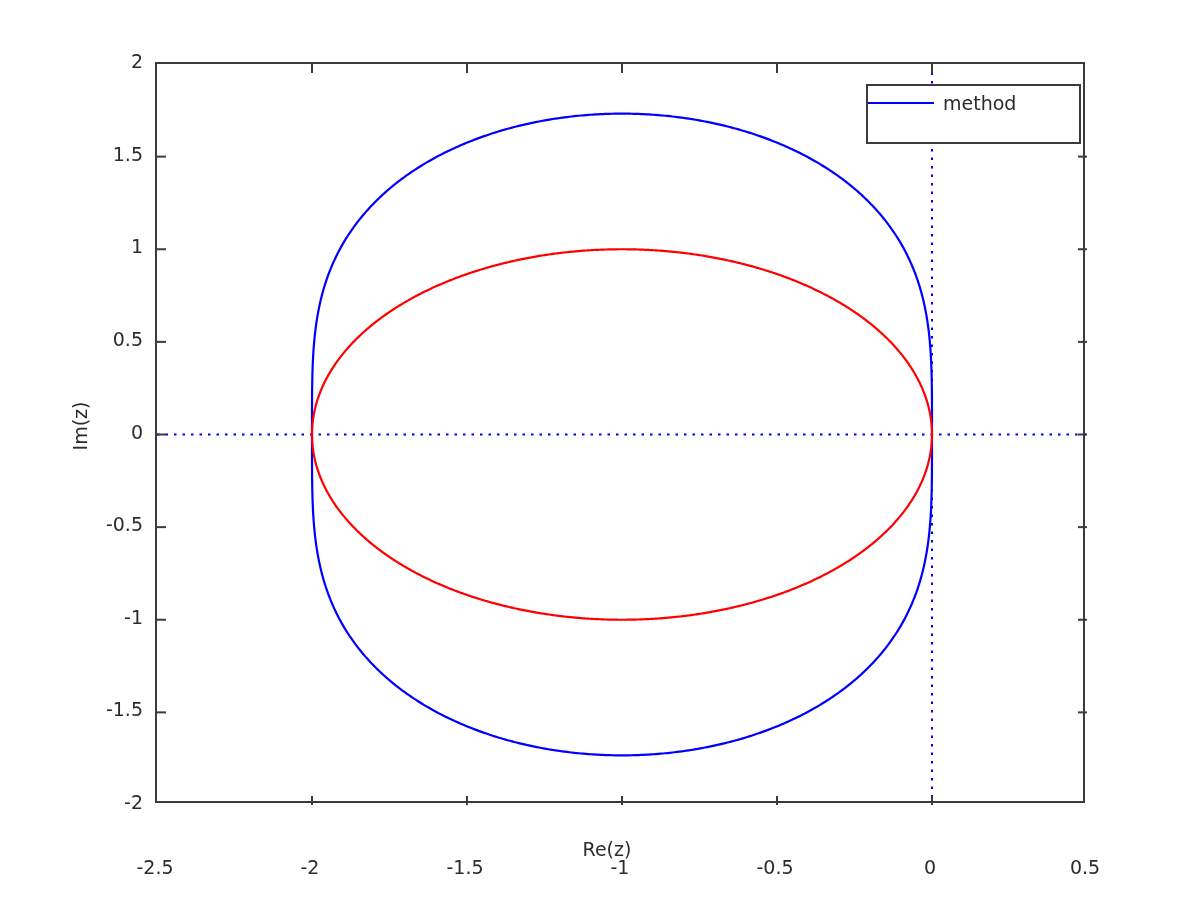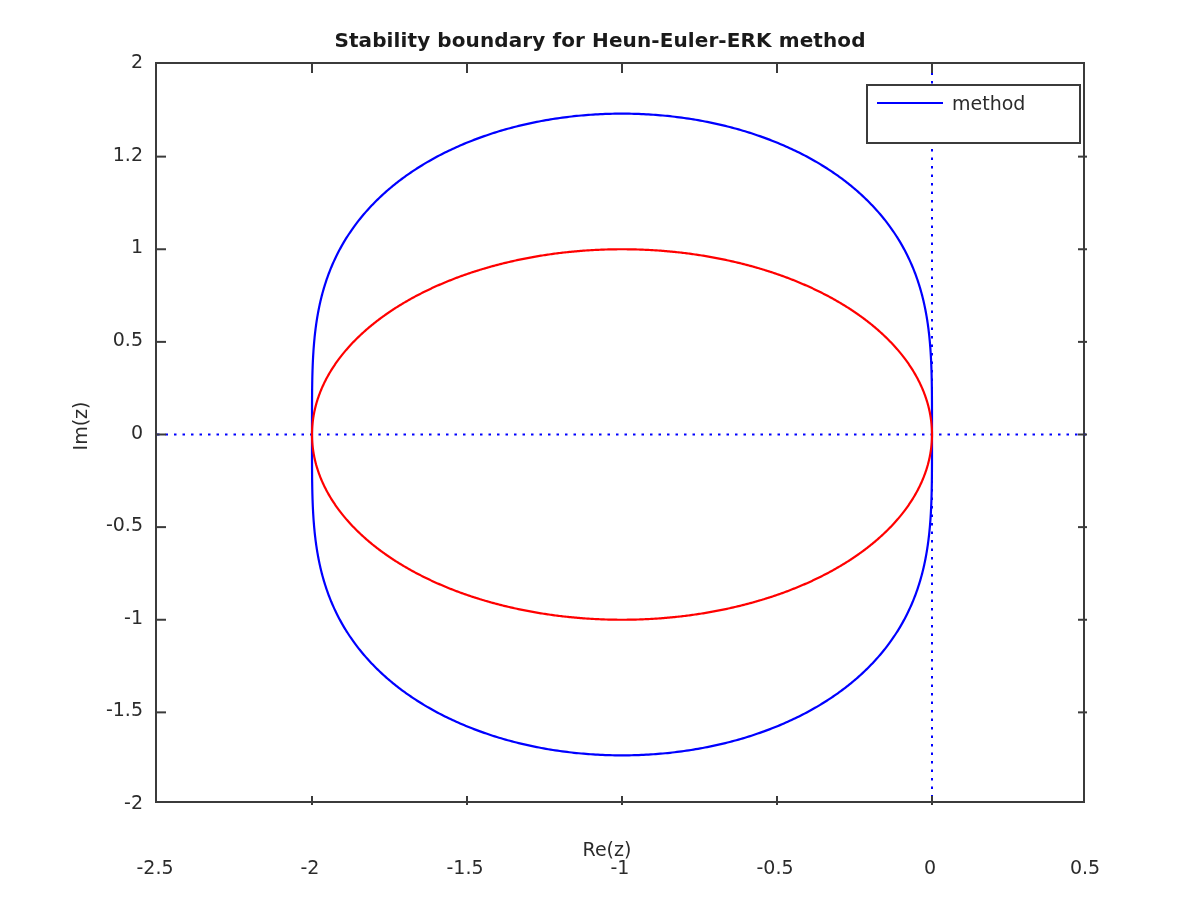--- a/index.html
+++ b/index.html
@@ -94,42 +94,40 @@
     height: 60px;
     border: 2px solid #3b3b3b;
     background: #ffffff;
     box-sizing: border-box;
     padding: 4px 0 0 0;
   }
   .legend-row {
     display: flex;
     align-items: center;
     height: 26px;
-    padding-left: 9px;
   }
   .legend-swatch {
     width: 66px;
     height: 0;
     border-top-width: 2px;
     border-top-style: solid;
     margin-right: 9px;
     flex: 0 0 auto;
   }
   .legend-text {
     font-size: 19px;
     color: #2b2b2b;
     line-height: 19px;
   }
 </style>
 </head>
 <body>
 
 <div id="figure">
 
-  <div id="chart-title">Stability boundary for Heun-Euler-ERK method</div>
 
   <div id="plot-area">
     <svg id="plot-svg" viewBox="0 0 930 741" preserveAspectRatio="none">
       <g>
         <line id="hzero" x1="0" y1="370.5" x2="930" y2="370.5" stroke="#0000ff" stroke-width="2" stroke-dasharray="2.5,6"></line>
         <line id="vzero" x1="775" y1="0" x2="775" y2="741" stroke="#0000ff" stroke-width="2" stroke-dasharray="2.5,6"></line>
       </g>
       <g>
         <path id="series-method" fill="none" stroke="#0000ff" stroke-width="2.2" stroke-linejoin="round" d="M775.00,370.50 L775.00,369.67 L775.00,368.84 L775.00,368.01 L775.00,367.17 L775.00,366.34 L775.00,365.51 L775.00,364.68 L775.00,363.85 L775.00,363.01 L775.00,362.18 L775.00,361.35 L775.00,360.51 L775.00,359.68 L775.00,358.85 L775.00,358.01 L775.00,357.17 L775.00,356.34 L775.00,355.50 L775.00,354.67 L775.00,353.83 L775.00,352.99 L775.00,352.15 L775.00,351.31 L774.99,350.47 L774.99,349.63 L774.99,348.79 L774.99,347.94 L774.99,347.10 L774.99,346.25 L774.99,345.41 L774.99,344.56 L774.98,343.71 L774.98,342.86 L774.98,342.01 L774.98,341.16 L774.97,340.31 L774.97,339.46 L774.97,338.60 L774.96,337.74 L774.96,336.89 L774.95,336.03 L774.95,335.17 L774.94,334.31 L774.94,333.44 L774.93,332.58 L774.93,331.71 L774.92,330.84 L774.91,329.98 L774.91,329.10 L774.90,328.23 L774.89,327.36 L774.88,326.48 L774.87,325.60 L774.86,324.72 L774.85,323.84 L774.84,322.96 L774.82,322.08 L774.81,321.19 L774.80,320.30 L774.78,319.41 L774.77,318.52 L774.75,317.62 L774.74,316.73 L774.72,315.83 L774.70,314.93 L774.68,314.02 L774.66,313.12 L774.64,312.21 L774.62,311.30 L774.59,310.39 L774.57,309.47 L774.54,308.56 L774.51,307.64 L774.49,306.72 L774.46,305.79 L774.42,304.87 L774.39,303.94 L774.36,303.01 L774.32,302.07 L774.29,301.13 L774.25,300.20 L774.21,299.25 L774.17,298.31 L774.12,297.36 L774.08,296.41 L774.03,295.46 L773.98,294.50 L773.93,293.54 L773.88,292.58 L773.83,291.62 L773.77,290.65 L773.71,289.68 L773.65,288.71 L773.59,287.73 L773.53,286.76 L773.46,285.77 L773.39,284.79 L773.32,283.80 L773.24,282.81 L773.16,281.82 L773.08,280.82 L773.00,279.82 L772.92,278.82 L772.83,277.81 L772.74,276.80 L772.64,275.79 L772.54,274.77 L772.44,273.75 L772.34,272.73 L772.23,271.70 L772.12,270.67 L772.01,269.64 L771.89,268.61 L771.77,267.57 L771.64,266.52 L771.52,265.48 L771.38,264.43 L771.25,263.38 L771.10,262.32 L770.96,261.26 L770.81,260.20 L770.66,259.13 L770.50,258.06 L770.34,256.99 L770.17,255.91 L770.00,254.83 L769.82,253.75 L769.64,252.66 L769.45,251.57 L769.26,250.48 L769.06,249.38 L768.86,248.28 L768.65,247.18 L768.44,246.07 L768.22,244.96 L768.00,243.85 L767.77,242.73 L767.53,241.61 L767.29,240.49 L767.04,239.37 L766.78,238.24 L766.52,237.10 L766.25,235.97 L765.98,234.83 L765.70,233.68 L765.41,232.54 L765.11,231.39 L764.81,230.24 L764.50,229.08 L764.18,227.92 L763.86,226.76 L763.52,225.60 L763.18,224.43 L762.83,223.26 L762.48,222.09 L762.11,220.91 L761.74,219.74 L761.36,218.55 L760.97,217.37 L760.57,216.18 L760.17,214.99 L759.75,213.80 L759.33,212.61 L758.89,211.41 L758.45,210.21 L758.00,209.01 L757.54,207.81 L757.07,206.60 L756.58,205.39 L756.09,204.18 L755.59,202.97 L755.08,201.76 L754.56,200.54 L754.03,199.32 L753.49,198.11 L752.93,196.88 L752.37,195.66 L751.80,194.44 L751.21,193.21 L750.62,191.98 L750.01,190.76 L749.39,189.53 L748.76,188.29 L748.12,187.06 L747.47,185.83 L746.80,184.60 L746.12,183.36 L745.44,182.13 L744.74,180.89 L744.02,179.65 L743.30,178.42 L742.56,177.18 L741.81,175.94 L741.05,174.70 L740.27,173.46 L739.48,172.23 L738.68,170.99 L737.87,169.75 L737.04,168.51 L736.20,167.28 L735.35,166.04 L734.48,164.81 L733.60,163.57 L732.71,162.34 L731.80,161.10 L730.88,159.87 L729.95,158.64 L729.00,157.41 L728.04,156.18 L727.06,154.96 L726.07,153.73 L725.07,152.51 L724.05,151.29 L723.01,150.07 L721.97,148.85 L720.91,147.64 L719.83,146.42 L718.74,145.21 L717.64,144.00 L716.52,142.80 L715.39,141.60 L714.24,140.40 L713.08,139.20 L711.90,138.01 L710.71,136.82 L709.50,135.63 L708.28,134.45 L707.05,133.27 L705.80,132.09 L704.53,130.92 L703.25,129.76 L701.96,128.59 L700.65,127.43 L699.33,126.28 L697.99,125.13 L696.64,123.98 L695.27,122.84 L693.88,121.70 L692.49,120.57 L691.07,119.45 L689.65,118.33 L688.21,117.21 L686.75,116.10 L685.28,114.99 L683.79,113.90 L682.29,112.80 L680.78,111.71 L679.25,110.63 L677.71,109.56 L676.15,108.49 L674.57,107.43 L672.99,106.37 L671.39,105.32 L669.77,104.28 L668.14,103.24 L666.50,102.21 L664.84,101.19 L663.17,100.18 L661.48,99.17 L659.78,98.17 L658.07,97.18 L656.34,96.19 L654.60,95.22 L652.85,94.25 L651.08,93.29 L649.30,92.33 L647.51,91.39 L645.70,90.45 L643.88,89.52 L642.04,88.60 L640.20,87.69 L638.34,86.79 L636.46,85.90 L634.58,85.01 L632.68,84.14 L630.77,83.27 L628.85,82.41 L626.91,81.56 L624.97,80.72 L623.01,79.89 L621.04,79.07 L619.06,78.26 L617.06,77.46 L615.06,76.67 L613.04,75.89 L611.01,75.12 L608.97,74.36 L606.93,73.61 L604.86,72.87 L602.79,72.14 L600.71,71.42 L598.62,70.71 L596.52,70.01 L594.40,69.32 L592.28,68.65 L590.15,67.98 L588.01,67.32 L585.85,66.68 L583.69,66.05 L581.52,65.42 L579.34,64.81 L577.15,64.21 L574.96,63.62 L572.75,63.05 L570.54,62.48 L568.31,61.93 L566.08,61.38 L563.85,60.85 L561.60,60.33 L559.35,59.83 L557.08,59.33 L554.82,58.85 L552.54,58.37 L550.26,57.91 L547.97,57.47 L545.67,57.03 L543.37,56.61 L541.06,56.19 L538.75,55.79 L536.43,55.41 L534.10,55.03 L531.77,54.67 L529.43,54.32 L527.09,53.98 L524.74,53.65 L522.39,53.34 L520.03,53.04 L517.67,52.75 L515.31,52.48 L512.94,52.21 L510.56,51.96 L508.19,51.73 L505.81,51.50 L503.42,51.29 L501.04,51.09 L498.65,50.90 L496.26,50.73 L493.86,50.57 L491.46,50.42 L489.07,50.28 L486.66,50.16 L484.26,50.05 L481.86,49.95 L479.45,49.87 L477.04,49.80 L474.64,49.74 L472.23,49.70 L469.82,49.66 L467.41,49.64 L465.00,49.64 L462.59,49.64 L460.18,49.66 L457.77,49.70 L455.36,49.74 L452.96,49.80 L450.55,49.87 L448.14,49.95 L445.74,50.05 L443.34,50.16 L440.93,50.28 L438.54,50.42 L436.14,50.57 L433.74,50.73 L431.35,50.90 L428.96,51.09 L426.58,51.29 L424.19,51.50 L421.81,51.73 L419.44,51.96 L417.06,52.21 L414.69,52.48 L412.33,52.75 L409.97,53.04 L407.61,53.34 L405.26,53.65 L402.91,53.98 L400.57,54.32 L398.23,54.67 L395.90,55.03 L393.57,55.41 L391.25,55.79 L388.94,56.19 L386.63,56.61 L384.33,57.03 L382.03,57.47 L379.74,57.91 L377.46,58.37 L375.18,58.85 L372.92,59.33 L370.65,59.83 L368.40,60.33 L366.15,60.85 L363.92,61.38 L361.69,61.93 L359.46,62.48 L357.25,63.05 L355.04,63.62 L352.85,64.21 L350.66,64.81 L348.48,65.42 L346.31,66.05 L344.15,66.68 L341.99,67.32 L339.85,67.98 L337.72,68.65 L335.60,69.32 L333.48,70.01 L331.38,70.71 L329.29,71.42 L327.21,72.14 L325.14,72.87 L323.07,73.61 L321.03,74.36 L318.99,75.12 L316.96,75.89 L314.94,76.67 L312.94,77.46 L310.94,78.26 L308.96,79.07 L306.99,79.89 L305.03,80.72 L303.09,81.56 L301.15,82.41 L299.23,83.27 L297.32,84.14 L295.42,85.01 L293.54,85.90 L291.66,86.79 L289.80,87.69 L287.96,88.60 L286.12,89.52 L284.30,90.45 L282.49,91.39 L280.70,92.33 L278.92,93.29 L277.15,94.25 L275.40,95.22 L273.66,96.19 L271.93,97.18 L270.22,98.17 L268.52,99.17 L266.83,100.18 L265.16,101.19 L263.50,102.21 L261.86,103.24 L260.23,104.28 L258.61,105.32 L257.01,106.37 L255.43,107.43 L253.85,108.49 L252.29,109.56 L250.75,110.63 L249.22,111.71 L247.71,112.80 L246.21,113.90 L244.72,114.99 L243.25,116.10 L241.79,117.21 L240.35,118.33 L238.93,119.45 L237.51,120.57 L236.12,121.70 L234.73,122.84 L233.36,123.98 L232.01,125.13 L230.67,126.28 L229.35,127.43 L228.04,128.59 L226.75,129.76 L225.47,130.92 L224.20,132.09 L222.95,133.27 L221.72,134.45 L220.50,135.63 L219.29,136.82 L218.10,138.01 L216.92,139.20 L215.76,140.40 L214.61,141.60 L213.48,142.80 L212.36,144.00 L211.26,145.21 L210.17,146.42 L209.09,147.64 L208.03,148.85 L206.99,150.07 L205.95,151.29 L204.93,152.51 L203.93,153.73 L202.94,154.96 L201.96,156.18 L201.00,157.41 L200.05,158.64 L199.12,159.87 L198.20,161.10 L197.29,162.34 L196.40,163.57 L195.52,164.81 L194.65,166.04 L193.80,167.28 L192.96,168.51 L192.13,169.75 L191.32,170.99 L190.52,172.23 L189.73,173.46 L188.95,174.70 L188.19,175.94 L187.44,177.18 L186.70,178.42 L185.98,179.65 L185.26,180.89 L184.56,182.13 L183.88,183.36 L183.20,184.60 L182.53,185.83 L181.88,187.06 L181.24,188.29 L180.61,189.53 L179.99,190.76 L179.38,191.98 L178.79,193.21 L178.20,194.44 L177.63,195.66 L177.07,196.88 L176.51,198.11 L175.97,199.32 L175.44,200.54 L174.92,201.76 L174.41,202.97 L173.91,204.18 L173.42,205.39 L172.93,206.60 L172.46,207.81 L172.00,209.01 L171.55,210.21 L171.11,211.41 L170.67,212.61 L170.25,213.80 L169.83,214.99 L169.43,216.18 L169.03,217.37 L168.64,218.55 L168.26,219.74 L167.89,220.91 L167.52,222.09 L167.17,223.26 L166.82,224.43 L166.48,225.60 L166.14,226.76 L165.82,227.92 L165.50,229.08 L165.19,230.24 L164.89,231.39 L164.59,232.54 L164.30,233.68 L164.02,234.83 L163.75,235.97 L163.48,237.10 L163.22,238.24 L162.96,239.37 L162.71,240.49 L162.47,241.61 L162.23,242.73 L162.00,243.85 L161.78,244.96 L161.56,246.07 L161.35,247.18 L161.14,248.28 L160.94,249.38 L160.74,250.48 L160.55,251.57 L160.36,252.66 L160.18,253.75 L160.00,254.83 L159.83,255.91 L159.66,256.99 L159.50,258.06 L159.34,259.13 L159.19,260.20 L159.04,261.26 L158.90,262.32 L158.75,263.38 L158.62,264.43 L158.48,265.48 L158.36,266.52 L158.23,267.57 L158.11,268.61 L157.99,269.64 L157.88,270.67 L157.77,271.70 L157.66,272.73 L157.56,273.75 L157.46,274.77 L157.36,275.79 L157.26,276.80 L157.17,277.81 L157.08,278.82 L157.00,279.82 L156.92,280.82 L156.84,281.82 L156.76,282.81 L156.68,283.80 L156.61,284.79 L156.54,285.77 L156.47,286.76 L156.41,287.73 L156.35,288.71 L156.29,289.68 L156.23,290.65 L156.17,291.62 L156.12,292.58 L156.07,293.54 L156.02,294.50 L155.97,295.46 L155.92,296.41 L155.88,297.36 L155.83,298.31 L155.79,299.25 L155.75,300.20 L155.71,301.13 L155.68,302.07 L155.64,303.01 L155.61,303.94 L155.58,304.87 L155.54,305.79 L155.51,306.72 L155.49,307.64 L155.46,308.56 L155.43,309.47 L155.41,310.39 L155.38,311.30 L155.36,312.21 L155.34,313.12 L155.32,314.02 L155.30,314.93 L155.28,315.83 L155.26,316.73 L155.25,317.62 L155.23,318.52 L155.22,319.41 L155.20,320.30 L155.19,321.19 L155.18,322.08 L155.16,322.96 L155.15,323.84 L155.14,324.72 L155.13,325.60 L155.12,326.48 L155.11,327.36 L155.10,328.23 L155.09,329.10 L155.09,329.98 L155.08,330.84 L155.07,331.71 L155.07,332.58 L155.06,333.44 L155.06,334.31 L155.05,335.17 L155.05,336.03 L155.04,336.89 L155.04,337.74 L155.03,338.60 L155.03,339.46 L155.03,340.31 L155.02,341.16 L155.02,342.01 L155.02,342.86 L155.02,343.71 L155.01,344.56 L155.01,345.41 L155.01,346.25 L155.01,347.10 L155.01,347.94 L155.01,348.79 L155.01,349.63 L155.01,350.47 L155.00,351.31 L155.00,352.15 L155.00,352.99 L155.00,353.83 L155.00,354.67 L155.00,355.50 L155.00,356.34 L155.00,357.17 L155.00,358.01 L155.00,358.85 L155.00,359.68 L155.00,360.51 L155.00,361.35 L155.00,362.18 L155.00,363.01 L155.00,363.85 L155.00,364.68 L155.00,365.51 L155.00,366.34 L155.00,367.17 L155.00,368.01 L155.00,368.84 L155.00,369.67 L155.00,370.50 L155.00,371.33 L155.00,372.16 L155.00,372.99 L155.00,373.83 L155.00,374.66 L155.00,375.49 L155.00,376.32 L155.00,377.15 L155.00,377.99 L155.00,378.82 L155.00,379.65 L155.00,380.49 L155.00,381.32 L155.00,382.15 L155.00,382.99 L155.00,383.83 L155.00,384.66 L155.00,385.50 L155.00,386.33 L155.00,387.17 L155.00,388.01 L155.00,388.85 L155.00,389.69 L155.01,390.53 L155.01,391.37 L155.01,392.21 L155.01,393.06 L155.01,393.90 L155.01,394.75 L155.01,395.59 L155.01,396.44 L155.02,397.29 L155.02,398.14 L155.02,398.99 L155.02,399.84 L155.03,400.69 L155.03,401.54 L155.03,402.40 L155.04,403.26 L155.04,404.11 L155.05,404.97 L155.05,405.83 L155.06,406.69 L155.06,407.56 L155.07,408.42 L155.07,409.29 L155.08,410.16 L155.09,411.02 L155.09,411.90 L155.10,412.77 L155.11,413.64 L155.12,414.52 L155.13,415.40 L155.14,416.28 L155.15,417.16 L155.16,418.04 L155.18,418.92 L155.19,419.81 L155.20,420.70 L155.22,421.59 L155.23,422.48 L155.25,423.38 L155.26,424.27 L155.28,425.17 L155.30,426.07 L155.32,426.98 L155.34,427.88 L155.36,428.79 L155.38,429.70 L155.41,430.61 L155.43,431.53 L155.46,432.44 L155.49,433.36 L155.51,434.28 L155.54,435.21 L155.58,436.13 L155.61,437.06 L155.64,437.99 L155.68,438.93 L155.71,439.87 L155.75,440.80 L155.79,441.75 L155.83,442.69 L155.88,443.64 L155.92,444.59 L155.97,445.54 L156.02,446.50 L156.07,447.46 L156.12,448.42 L156.17,449.38 L156.23,450.35 L156.29,451.32 L156.35,452.29 L156.41,453.27 L156.47,454.24 L156.54,455.23 L156.61,456.21 L156.68,457.20 L156.76,458.19 L156.84,459.18 L156.92,460.18 L157.00,461.18 L157.08,462.18 L157.17,463.19 L157.26,464.20 L157.36,465.21 L157.46,466.23 L157.56,467.25 L157.66,468.27 L157.77,469.30 L157.88,470.33 L157.99,471.36 L158.11,472.39 L158.23,473.43 L158.36,474.48 L158.48,475.52 L158.62,476.57 L158.75,477.62 L158.90,478.68 L159.04,479.74 L159.19,480.80 L159.34,481.87 L159.50,482.94 L159.66,484.01 L159.83,485.09 L160.00,486.17 L160.18,487.25 L160.36,488.34 L160.55,489.43 L160.74,490.52 L160.94,491.62 L161.14,492.72 L161.35,493.82 L161.56,494.93 L161.78,496.04 L162.00,497.15 L162.23,498.27 L162.47,499.39 L162.71,500.51 L162.96,501.63 L163.22,502.76 L163.48,503.90 L163.75,505.03 L164.02,506.17 L164.30,507.32 L164.59,508.46 L164.89,509.61 L165.19,510.76 L165.50,511.92 L165.82,513.08 L166.14,514.24 L166.48,515.40 L166.82,516.57 L167.17,517.74 L167.52,518.91 L167.89,520.09 L168.26,521.26 L168.64,522.45 L169.03,523.63 L169.43,524.82 L169.83,526.01 L170.25,527.20 L170.67,528.39 L171.11,529.59 L171.55,530.79 L172.00,531.99 L172.46,533.19 L172.93,534.40 L173.42,535.61 L173.91,536.82 L174.41,538.03 L174.92,539.24 L175.44,540.46 L175.97,541.68 L176.51,542.89 L177.07,544.12 L177.63,545.34 L178.20,546.56 L178.79,547.79 L179.38,549.02 L179.99,550.24 L180.61,551.47 L181.24,552.71 L181.88,553.94 L182.53,555.17 L183.20,556.40 L183.88,557.64 L184.56,558.87 L185.26,560.11 L185.98,561.35 L186.70,562.58 L187.44,563.82 L188.19,565.06 L188.95,566.30 L189.73,567.54 L190.52,568.77 L191.32,570.01 L192.13,571.25 L192.96,572.49 L193.80,573.72 L194.65,574.96 L195.52,576.19 L196.40,577.43 L197.29,578.66 L198.20,579.90 L199.12,581.13 L200.05,582.36 L201.00,583.59 L201.96,584.82 L202.94,586.04 L203.93,587.27 L204.93,588.49 L205.95,589.71 L206.99,590.93 L208.03,592.15 L209.09,593.36 L210.17,594.58 L211.26,595.79 L212.36,597.00 L213.48,598.20 L214.61,599.40 L215.76,600.60 L216.92,601.80 L218.10,602.99 L219.29,604.18 L220.50,605.37 L221.72,606.55 L222.95,607.73 L224.20,608.91 L225.47,610.08 L226.75,611.24 L228.04,612.41 L229.35,613.57 L230.67,614.72 L232.01,615.87 L233.36,617.02 L234.73,618.16 L236.12,619.30 L237.51,620.43 L238.93,621.55 L240.35,622.67 L241.79,623.79 L243.25,624.90 L244.72,626.01 L246.21,627.10 L247.71,628.20 L249.22,629.29 L250.75,630.37 L252.29,631.44 L253.85,632.51 L255.43,633.57 L257.01,634.63 L258.61,635.68 L260.23,636.72 L261.86,637.76 L263.50,638.79 L265.16,639.81 L266.83,640.82 L268.52,641.83 L270.22,642.83 L271.93,643.82 L273.66,644.81 L275.40,645.78 L277.15,646.75 L278.92,647.71 L280.70,648.67 L282.49,649.61 L284.30,650.55 L286.12,651.48 L287.96,652.40 L289.80,653.31 L291.66,654.21 L293.54,655.10 L295.42,655.99 L297.32,656.86 L299.23,657.73 L301.15,658.59 L303.09,659.44 L305.03,660.28 L306.99,661.11 L308.96,661.93 L310.94,662.74 L312.94,663.54 L314.94,664.33 L316.96,665.11 L318.99,665.88 L321.03,666.64 L323.07,667.39 L325.14,668.13 L327.21,668.86 L329.29,669.58 L331.38,670.29 L333.48,670.99 L335.60,671.68 L337.72,672.35 L339.85,673.02 L341.99,673.68 L344.15,674.32 L346.31,674.95 L348.48,675.58 L350.66,676.19 L352.85,676.79 L355.04,677.38 L357.25,677.95 L359.46,678.52 L361.69,679.07 L363.92,679.62 L366.15,680.15 L368.40,680.67 L370.65,681.17 L372.92,681.67 L375.18,682.15 L377.46,682.63 L379.74,683.09 L382.03,683.53 L384.33,683.97 L386.63,684.39 L388.94,684.81 L391.25,685.21 L393.57,685.59 L395.90,685.97 L398.23,686.33 L400.57,686.68 L402.91,687.02 L405.26,687.35 L407.61,687.66 L409.97,687.96 L412.33,688.25 L414.69,688.52 L417.06,688.79 L419.44,689.04 L421.81,689.27 L424.19,689.50 L426.58,689.71 L428.96,689.91 L431.35,690.10 L433.74,690.27 L436.14,690.43 L438.54,690.58 L440.93,690.72 L443.34,690.84 L445.74,690.95 L448.14,691.05 L450.55,691.13 L452.96,691.20 L455.36,691.26 L457.77,691.30 L460.18,691.34 L462.59,691.36 L465.00,691.36 L467.41,691.36 L469.82,691.34 L472.23,691.30 L474.64,691.26 L477.04,691.20 L479.45,691.13 L481.86,691.05 L484.26,690.95 L486.66,690.84 L489.07,690.72 L491.46,690.58 L493.86,690.43 L496.26,690.27 L498.65,690.10 L501.04,689.91 L503.42,689.71 L505.81,689.50 L508.19,689.27 L510.56,689.04 L512.94,688.79 L515.31,688.52 L517.67,688.25 L520.03,687.96 L522.39,687.66 L524.74,687.35 L527.09,687.02 L529.43,686.68 L531.77,686.33 L534.10,685.97 L536.43,685.59 L538.75,685.21 L541.06,684.81 L543.37,684.39 L545.67,683.97 L547.97,683.53 L550.26,683.09 L552.54,682.63 L554.82,682.15 L557.08,681.67 L559.35,681.17 L561.60,680.67 L563.85,680.15 L566.08,679.62 L568.31,679.07 L570.54,678.52 L572.75,677.95 L574.96,677.38 L577.15,676.79 L579.34,676.19 L581.52,675.58 L583.69,674.95 L585.85,674.32 L588.01,673.68 L590.15,673.02 L592.28,672.35 L594.40,671.68 L596.52,670.99 L598.62,670.29 L600.71,669.58 L602.79,668.86 L604.86,668.13 L606.93,667.39 L608.97,666.64 L611.01,665.88 L613.04,665.11 L615.06,664.33 L617.06,663.54 L619.06,662.74 L621.04,661.93 L623.01,661.11 L624.97,660.28 L626.91,659.44 L628.85,658.59 L630.77,657.73 L632.68,656.86 L634.58,655.99 L636.46,655.10 L638.34,654.21 L640.20,653.31 L642.04,652.40 L643.88,651.48 L645.70,650.55 L647.51,649.61 L649.30,648.67 L651.08,647.71 L652.85,646.75 L654.60,645.78 L656.34,644.81 L658.07,643.82 L659.78,642.83 L661.48,641.83 L663.17,640.82 L664.84,639.81 L666.50,638.79 L668.14,637.76 L669.77,636.72 L671.39,635.68 L672.99,634.63 L674.57,633.57 L676.15,632.51 L677.71,631.44 L679.25,630.37 L680.78,629.29 L682.29,628.20 L683.79,627.10 L685.28,626.01 L686.75,624.90 L688.21,623.79 L689.65,622.67 L691.07,621.55 L692.49,620.43 L693.88,619.30 L695.27,618.16 L696.64,617.02 L697.99,615.87 L699.33,614.72 L700.65,613.57 L701.96,612.41 L703.25,611.24 L704.53,610.08 L705.80,608.91 L707.05,607.73 L708.28,606.55 L709.50,605.37 L710.71,604.18 L711.90,602.99 L713.08,601.80 L714.24,600.60 L715.39,599.40 L716.52,598.20 L717.64,597.00 L718.74,595.79 L719.83,594.58 L720.91,593.36 L721.97,592.15 L723.01,590.93 L724.05,589.71 L725.07,588.49 L726.07,587.27 L727.06,586.04 L728.04,584.82 L729.00,583.59 L729.95,582.36 L730.88,581.13 L731.80,579.90 L732.71,578.66 L733.60,577.43 L734.48,576.19 L735.35,574.96 L736.20,573.72 L737.04,572.49 L737.87,571.25 L738.68,570.01 L739.48,568.77 L740.27,567.54 L741.05,566.30 L741.81,565.06 L742.56,563.82 L743.30,562.58 L744.02,561.35 L744.74,560.11 L745.44,558.87 L746.12,557.64 L746.80,556.40 L747.47,555.17 L748.12,553.94 L748.76,552.71 L749.39,551.47 L750.01,550.24 L750.62,549.02 L751.21,547.79 L751.80,546.56 L752.37,545.34 L752.93,544.12 L753.49,542.89 L754.03,541.68 L754.56,540.46 L755.08,539.24 L755.59,538.03 L756.09,536.82 L756.58,535.61 L757.07,534.40 L757.54,533.19 L758.00,531.99 L758.45,530.79 L758.89,529.59 L759.33,528.39 L759.75,527.20 L760.17,526.01 L760.57,524.82 L760.97,523.63 L761.36,522.45 L761.74,521.26 L762.11,520.09 L762.48,518.91 L762.83,517.74 L763.18,516.57 L763.52,515.40 L763.86,514.24 L764.18,513.08 L764.50,511.92 L764.81,510.76 L765.11,509.61 L765.41,508.46 L765.70,507.32 L765.98,506.17 L766.25,505.03 L766.52,503.90 L766.78,502.76 L767.04,501.63 L767.29,500.51 L767.53,499.39 L767.77,498.27 L768.00,497.15 L768.22,496.04 L768.44,494.93 L768.65,493.82 L768.86,492.72 L769.06,491.62 L769.26,490.52 L769.45,489.43 L769.64,488.34 L769.82,487.25 L770.00,486.17 L770.17,485.09 L770.34,484.01 L770.50,482.94 L770.66,481.87 L770.81,480.80 L770.96,479.74 L771.10,478.68 L771.25,477.62 L771.38,476.57 L771.52,475.52 L771.64,474.48 L771.77,473.43 L771.89,472.39 L772.01,471.36 L772.12,470.33 L772.23,469.30 L772.34,468.27 L772.44,467.25 L772.54,466.23 L772.64,465.21 L772.74,464.20 L772.83,463.19 L772.92,462.18 L773.00,461.18 L773.08,460.18 L773.16,459.18 L773.24,458.19 L773.32,457.20 L773.39,456.21 L773.46,455.23 L773.53,454.24 L773.59,453.27 L773.65,452.29 L773.71,451.32 L773.77,450.35 L773.83,449.38 L773.88,448.42 L773.93,447.46 L773.98,446.50 L774.03,445.54 L774.08,444.59 L774.12,443.64 L774.17,442.69 L774.21,441.75 L774.25,440.80 L774.29,439.87 L774.32,438.93 L774.36,437.99 L774.39,437.06 L774.42,436.13 L774.46,435.21 L774.49,434.28 L774.51,433.36 L774.54,432.44 L774.57,431.53 L774.59,430.61 L774.62,429.70 L774.64,428.79 L774.66,427.88 L774.68,426.98 L774.70,426.07 L774.72,425.17 L774.74,424.27 L774.75,423.38 L774.77,422.48 L774.78,421.59 L774.80,420.70 L774.81,419.81 L774.82,418.92 L774.84,418.04 L774.85,417.16 L774.86,416.28 L774.87,415.40 L774.88,414.52 L774.89,413.64 L774.90,412.77 L774.91,411.90 L774.91,411.02 L774.92,410.16 L774.93,409.29 L774.93,408.42 L774.94,407.56 L774.94,406.69 L774.95,405.83 L774.95,404.97 L774.96,404.11 L774.96,403.26 L774.97,402.40 L774.97,401.54 L774.97,400.69 L774.98,399.84 L774.98,398.99 L774.98,398.14 L774.98,397.29 L774.99,396.44 L774.99,395.59 L774.99,394.75 L774.99,393.90 L774.99,393.06 L774.99,392.21 L774.99,391.37 L774.99,390.53 L775.00,389.69 L775.00,388.85 L775.00,388.01 L775.00,387.17 L775.00,386.33 L775.00,385.50 L775.00,384.66 L775.00,383.83 L775.00,382.99 L775.00,382.15 L775.00,381.32 L775.00,380.49 L775.00,379.65 L775.00,378.82 L775.00,377.99 L775.00,377.15 L775.00,376.32 L775.00,375.49 L775.00,374.66 L775.00,373.83 L775.00,372.99 L775.00,372.16 L775.00,371.33 L775.00,370.50 Z"></path>
         <path id="series-embedding" fill="none" stroke="#ff0000" stroke-width="2.2" stroke-linejoin="round" d="M775.00,370.50 L775.00,369.67 L774.99,368.84 L774.97,368.01 L774.95,367.17 L774.92,366.34 L774.89,365.51 L774.85,364.68 L774.80,363.85 L774.75,363.02 L774.69,362.19 L774.62,361.36 L774.55,360.53 L774.47,359.70 L774.39,358.87 L774.30,358.04 L774.20,357.21 L774.10,356.38 L773.99,355.55 L773.87,354.72 L773.75,353.89 L773.62,353.07 L773.49,352.24 L773.35,351.41 L773.20,350.58 L773.05,349.76 L772.89,348.93 L772.73,348.11 L772.56,347.28 L772.38,346.46 L772.19,345.63 L772.00,344.81 L771.81,343.99 L771.61,343.16 L771.40,342.34 L771.18,341.52 L770.96,340.70 L770.74,339.88 L770.50,339.06 L770.26,338.24 L770.02,337.42 L769.77,336.60 L769.51,335.79 L769.25,334.97 L768.98,334.16 L768.70,333.34 L768.42,332.53 L768.13,331.71 L767.83,330.90 L767.53,330.09 L767.23,329.28 L766.92,328.47 L766.60,327.66 L766.27,326.85 L765.94,326.04 L765.60,325.24 L765.26,324.43 L764.91,323.63 L764.56,322.82 L764.20,322.02 L763.83,321.22 L763.46,320.42 L763.08,319.62 L762.69,318.82 L762.30,318.02 L761.90,317.22 L761.50,316.43 L761.09,315.63 L760.68,314.84 L760.25,314.05 L759.83,313.25 L759.39,312.46 L758.96,311.68 L758.51,310.89 L758.06,310.10 L757.60,309.32 L757.14,308.53 L756.67,307.75 L756.20,306.97 L755.72,306.19 L755.23,305.41 L754.74,304.63 L754.24,303.85 L753.74,303.08 L753.23,302.30 L752.72,301.53 L752.19,300.76 L751.67,299.99 L751.14,299.22 L750.60,298.46 L750.05,297.69 L749.50,296.93 L748.95,296.17 L748.39,295.41 L747.82,294.65 L747.25,293.89 L746.67,293.13 L746.09,292.38 L745.50,291.62 L744.90,290.87 L744.30,290.12 L743.69,289.37 L743.08,288.63 L742.46,287.88 L741.84,287.14 L741.21,286.40 L740.58,285.66 L739.94,284.92 L739.29,284.18 L738.64,283.45 L737.98,282.72 L737.32,281.98 L736.66,281.26 L735.98,280.53 L735.30,279.80 L734.62,279.08 L733.93,278.36 L733.24,277.64 L732.54,276.92 L731.83,276.20 L731.12,275.49 L730.40,274.77 L729.68,274.06 L728.95,273.35 L728.22,272.65 L727.48,271.94 L726.74,271.24 L725.99,270.54 L725.24,269.84 L724.48,269.14 L723.72,268.45 L722.95,267.75 L722.17,267.06 L721.39,266.37 L720.61,265.69 L719.82,265.00 L719.03,264.32 L718.23,263.64 L717.42,262.96 L716.61,262.29 L715.80,261.61 L714.97,260.94 L714.15,260.27 L713.32,259.60 L712.48,258.94 L711.64,258.28 L710.80,257.62 L709.95,256.96 L709.09,256.30 L708.23,255.65 L707.37,255.00 L706.50,254.35 L705.62,253.70 L704.74,253.06 L703.86,252.42 L702.97,251.78 L702.08,251.14 L701.18,250.51 L700.27,249.87 L699.37,249.24 L698.45,248.62 L697.53,247.99 L696.61,247.37 L695.68,246.75 L694.75,246.13 L693.82,245.52 L692.88,244.90 L691.93,244.29 L690.98,243.69 L690.03,243.08 L689.07,242.48 L688.10,241.88 L687.13,241.28 L686.16,240.69 L685.18,240.10 L684.20,239.51 L683.22,238.92 L682.23,238.34 L681.23,237.76 L680.23,237.18 L679.23,236.60 L678.22,236.03 L677.21,235.46 L676.19,234.89 L675.17,234.33 L674.15,233.76 L673.12,233.20 L672.09,232.65 L671.05,232.09 L670.01,231.54 L668.96,230.99 L667.91,230.45 L666.86,229.91 L665.80,229.37 L664.74,228.83 L663.67,228.29 L662.60,227.76 L661.53,227.23 L660.45,226.71 L659.37,226.19 L658.28,225.67 L657.19,225.15 L656.10,224.63 L655.00,224.12 L653.90,223.62 L652.79,223.11 L651.69,222.61 L650.57,222.11 L649.46,221.61 L648.34,221.12 L647.21,220.63 L646.09,220.14 L644.95,219.66 L643.82,219.18 L642.68,218.70 L641.54,218.22 L640.39,217.75 L639.25,217.28 L638.09,216.82 L636.94,216.35 L635.78,215.90 L634.62,215.44 L633.45,214.99 L632.28,214.54 L631.11,214.09 L629.93,213.64 L628.75,213.20 L627.57,212.77 L626.38,212.33 L625.19,211.90 L624.00,211.47 L622.80,211.05 L621.60,210.63 L620.40,210.21 L619.20,209.79 L617.99,209.38 L616.78,208.97 L615.56,208.57 L614.34,208.16 L613.12,207.77 L611.90,207.37 L610.67,206.98 L609.44,206.59 L608.21,206.20 L606.98,205.82 L605.74,205.44 L604.50,205.07 L603.25,204.69 L602.01,204.32 L600.76,203.96 L599.50,203.60 L598.25,203.24 L596.99,202.88 L595.73,202.53 L594.47,202.18 L593.20,201.83 L591.94,201.49 L590.66,201.15 L589.39,200.82 L588.12,200.49 L586.84,200.16 L585.56,199.83 L584.27,199.51 L582.99,199.19 L581.70,198.88 L580.41,198.57 L579.12,198.26 L577.82,197.95 L576.53,197.65 L575.23,197.36 L573.93,197.06 L572.62,196.77 L571.32,196.49 L570.01,196.20 L568.70,195.92 L567.39,195.65 L566.07,195.37 L564.76,195.10 L563.44,194.84 L562.12,194.58 L560.80,194.32 L559.47,194.06 L558.15,193.81 L556.82,193.56 L555.49,193.32 L554.16,193.08 L552.82,192.84 L551.49,192.61 L550.15,192.38 L548.81,192.15 L547.47,191.93 L546.13,191.71 L544.79,191.49 L543.44,191.28 L542.09,191.07 L540.75,190.87 L539.40,190.66 L538.04,190.47 L536.69,190.27 L535.34,190.08 L533.98,189.89 L532.62,189.71 L531.27,189.53 L529.91,189.36 L528.55,189.18 L527.18,189.02 L525.82,188.85 L524.45,188.69 L523.09,188.53 L521.72,188.38 L520.35,188.23 L518.98,188.08 L517.61,187.94 L516.24,187.80 L514.87,187.66 L513.49,187.53 L512.12,187.40 L510.74,187.28 L509.37,187.16 L507.99,187.04 L506.61,186.93 L505.23,186.82 L503.85,186.71 L502.47,186.61 L501.09,186.51 L499.71,186.41 L498.33,186.32 L496.94,186.24 L495.56,186.15 L494.17,186.07 L492.79,186.00 L491.40,185.92 L490.02,185.85 L488.63,185.79 L487.24,185.73 L485.85,185.67 L484.47,185.62 L483.08,185.57 L481.69,185.52 L480.30,185.48 L478.91,185.44 L477.52,185.40 L476.13,185.37 L474.74,185.34 L473.35,185.32 L471.96,185.30 L470.56,185.28 L469.17,185.27 L467.78,185.26 L466.39,185.25 L465.00,185.25 L463.61,185.25 L462.22,185.26 L460.83,185.27 L459.44,185.28 L458.04,185.30 L456.65,185.32 L455.26,185.34 L453.87,185.37 L452.48,185.40 L451.09,185.44 L449.70,185.48 L448.31,185.52 L446.92,185.57 L445.53,185.62 L444.15,185.67 L442.76,185.73 L441.37,185.79 L439.98,185.85 L438.60,185.92 L437.21,186.00 L435.83,186.07 L434.44,186.15 L433.06,186.24 L431.67,186.32 L430.29,186.41 L428.91,186.51 L427.53,186.61 L426.15,186.71 L424.77,186.82 L423.39,186.93 L422.01,187.04 L420.63,187.16 L419.26,187.28 L417.88,187.40 L416.51,187.53 L415.13,187.66 L413.76,187.80 L412.39,187.94 L411.02,188.08 L409.65,188.23 L408.28,188.38 L406.91,188.53 L405.55,188.69 L404.18,188.85 L402.82,189.02 L401.45,189.18 L400.09,189.36 L398.73,189.53 L397.38,189.71 L396.02,189.89 L394.66,190.08 L393.31,190.27 L391.96,190.47 L390.60,190.66 L389.25,190.87 L387.91,191.07 L386.56,191.28 L385.21,191.49 L383.87,191.71 L382.53,191.93 L381.19,192.15 L379.85,192.38 L378.51,192.61 L377.18,192.84 L375.84,193.08 L374.51,193.32 L373.18,193.56 L371.85,193.81 L370.53,194.06 L369.20,194.32 L367.88,194.58 L366.56,194.84 L365.24,195.10 L363.93,195.37 L362.61,195.65 L361.30,195.92 L359.99,196.20 L358.68,196.49 L357.38,196.77 L356.07,197.06 L354.77,197.36 L353.47,197.65 L352.18,197.95 L350.88,198.26 L349.59,198.57 L348.30,198.88 L347.01,199.19 L345.73,199.51 L344.44,199.83 L343.16,200.16 L341.88,200.49 L340.61,200.82 L339.34,201.15 L338.06,201.49 L336.80,201.83 L335.53,202.18 L334.27,202.53 L333.01,202.88 L331.75,203.24 L330.50,203.60 L329.24,203.96 L327.99,204.32 L326.75,204.69 L325.50,205.07 L324.26,205.44 L323.02,205.82 L321.79,206.20 L320.56,206.59 L319.33,206.98 L318.10,207.37 L316.88,207.77 L315.66,208.16 L314.44,208.57 L313.22,208.97 L312.01,209.38 L310.80,209.79 L309.60,210.21 L308.40,210.63 L307.20,211.05 L306.00,211.47 L304.81,211.90 L303.62,212.33 L302.43,212.77 L301.25,213.20 L300.07,213.64 L298.89,214.09 L297.72,214.54 L296.55,214.99 L295.38,215.44 L294.22,215.90 L293.06,216.35 L291.91,216.82 L290.75,217.28 L289.61,217.75 L288.46,218.22 L287.32,218.70 L286.18,219.18 L285.05,219.66 L283.91,220.14 L282.79,220.63 L281.66,221.12 L280.54,221.61 L279.43,222.11 L278.31,222.61 L277.21,223.11 L276.10,223.62 L275.00,224.12 L273.90,224.63 L272.81,225.15 L271.72,225.67 L270.63,226.19 L269.55,226.71 L268.47,227.23 L267.40,227.76 L266.33,228.29 L265.26,228.83 L264.20,229.37 L263.14,229.91 L262.09,230.45 L261.04,230.99 L259.99,231.54 L258.95,232.09 L257.91,232.65 L256.88,233.20 L255.85,233.76 L254.83,234.33 L253.81,234.89 L252.79,235.46 L251.78,236.03 L250.77,236.60 L249.77,237.18 L248.77,237.76 L247.77,238.34 L246.78,238.92 L245.80,239.51 L244.82,240.10 L243.84,240.69 L242.87,241.28 L241.90,241.88 L240.93,242.48 L239.97,243.08 L239.02,243.69 L238.07,244.29 L237.12,244.90 L236.18,245.52 L235.25,246.13 L234.32,246.75 L233.39,247.37 L232.47,247.99 L231.55,248.62 L230.63,249.24 L229.73,249.87 L228.82,250.51 L227.92,251.14 L227.03,251.78 L226.14,252.42 L225.26,253.06 L224.38,253.70 L223.50,254.35 L222.63,255.00 L221.77,255.65 L220.91,256.30 L220.05,256.96 L219.20,257.62 L218.36,258.28 L217.52,258.94 L216.68,259.60 L215.85,260.27 L215.03,260.94 L214.20,261.61 L213.39,262.29 L212.58,262.96 L211.77,263.64 L210.97,264.32 L210.18,265.00 L209.39,265.69 L208.61,266.37 L207.83,267.06 L207.05,267.75 L206.28,268.45 L205.52,269.14 L204.76,269.84 L204.01,270.54 L203.26,271.24 L202.52,271.94 L201.78,272.65 L201.05,273.35 L200.32,274.06 L199.60,274.77 L198.88,275.49 L198.17,276.20 L197.46,276.92 L196.76,277.64 L196.07,278.36 L195.38,279.08 L194.70,279.80 L194.02,280.53 L193.34,281.26 L192.68,281.98 L192.02,282.72 L191.36,283.45 L190.71,284.18 L190.06,284.92 L189.42,285.66 L188.79,286.40 L188.16,287.14 L187.54,287.88 L186.92,288.63 L186.31,289.37 L185.70,290.12 L185.10,290.87 L184.50,291.62 L183.91,292.38 L183.33,293.13 L182.75,293.89 L182.18,294.65 L181.61,295.41 L181.05,296.17 L180.50,296.93 L179.95,297.69 L179.40,298.46 L178.86,299.22 L178.33,299.99 L177.81,300.76 L177.28,301.53 L176.77,302.30 L176.26,303.08 L175.76,303.85 L175.26,304.63 L174.77,305.41 L174.28,306.19 L173.80,306.97 L173.33,307.75 L172.86,308.53 L172.40,309.32 L171.94,310.10 L171.49,310.89 L171.04,311.68 L170.61,312.46 L170.17,313.25 L169.75,314.05 L169.32,314.84 L168.91,315.63 L168.50,316.43 L168.10,317.22 L167.70,318.02 L167.31,318.82 L166.92,319.62 L166.54,320.42 L166.17,321.22 L165.80,322.02 L165.44,322.82 L165.09,323.63 L164.74,324.43 L164.40,325.24 L164.06,326.04 L163.73,326.85 L163.40,327.66 L163.08,328.47 L162.77,329.28 L162.47,330.09 L162.17,330.90 L161.87,331.71 L161.58,332.53 L161.30,333.34 L161.02,334.16 L160.75,334.97 L160.49,335.79 L160.23,336.60 L159.98,337.42 L159.74,338.24 L159.50,339.06 L159.26,339.88 L159.04,340.70 L158.82,341.52 L158.60,342.34 L158.39,343.16 L158.19,343.99 L158.00,344.81 L157.81,345.63 L157.62,346.46 L157.44,347.28 L157.27,348.11 L157.11,348.93 L156.95,349.76 L156.80,350.58 L156.65,351.41 L156.51,352.24 L156.38,353.07 L156.25,353.89 L156.13,354.72 L156.01,355.55 L155.90,356.38 L155.80,357.21 L155.70,358.04 L155.61,358.87 L155.53,359.70 L155.45,360.53 L155.38,361.36 L155.31,362.19 L155.25,363.02 L155.20,363.85 L155.15,364.68 L155.11,365.51 L155.08,366.34 L155.05,367.17 L155.03,368.01 L155.01,368.84 L155.00,369.67 L155.00,370.50 L155.00,371.33 L155.01,372.16 L155.03,372.99 L155.05,373.83 L155.08,374.66 L155.11,375.49 L155.15,376.32 L155.20,377.15 L155.25,377.98 L155.31,378.81 L155.38,379.64 L155.45,380.47 L155.53,381.30 L155.61,382.13 L155.70,382.96 L155.80,383.79 L155.90,384.62 L156.01,385.45 L156.13,386.28 L156.25,387.11 L156.38,387.93 L156.51,388.76 L156.65,389.59 L156.80,390.42 L156.95,391.24 L157.11,392.07 L157.27,392.89 L157.44,393.72 L157.62,394.54 L157.81,395.37 L158.00,396.19 L158.19,397.01 L158.39,397.84 L158.60,398.66 L158.82,399.48 L159.04,400.30 L159.26,401.12 L159.50,401.94 L159.74,402.76 L159.98,403.58 L160.23,404.40 L160.49,405.21 L160.75,406.03 L161.02,406.84 L161.30,407.66 L161.58,408.47 L161.87,409.29 L162.17,410.10 L162.47,410.91 L162.77,411.72 L163.08,412.53 L163.40,413.34 L163.73,414.15 L164.06,414.96 L164.40,415.76 L164.74,416.57 L165.09,417.37 L165.44,418.18 L165.80,418.98 L166.17,419.78 L166.54,420.58 L166.92,421.38 L167.31,422.18 L167.70,422.98 L168.10,423.78 L168.50,424.57 L168.91,425.37 L169.32,426.16 L169.75,426.95 L170.17,427.75 L170.61,428.54 L171.04,429.32 L171.49,430.11 L171.94,430.90 L172.40,431.68 L172.86,432.47 L173.33,433.25 L173.80,434.03 L174.28,434.81 L174.77,435.59 L175.26,436.37 L175.76,437.15 L176.26,437.92 L176.77,438.70 L177.28,439.47 L177.81,440.24 L178.33,441.01 L178.86,441.78 L179.40,442.54 L179.95,443.31 L180.50,444.07 L181.05,444.83 L181.61,445.59 L182.18,446.35 L182.75,447.11 L183.33,447.87 L183.91,448.62 L184.50,449.38 L185.10,450.13 L185.70,450.88 L186.31,451.63 L186.92,452.37 L187.54,453.12 L188.16,453.86 L188.79,454.60 L189.42,455.34 L190.06,456.08 L190.71,456.82 L191.36,457.55 L192.02,458.28 L192.68,459.02 L193.34,459.74 L194.02,460.47 L194.70,461.20 L195.38,461.92 L196.07,462.64 L196.76,463.36 L197.46,464.08 L198.17,464.80 L198.88,465.51 L199.60,466.23 L200.32,466.94 L201.05,467.65 L201.78,468.35 L202.52,469.06 L203.26,469.76 L204.01,470.46 L204.76,471.16 L205.52,471.86 L206.28,472.55 L207.05,473.25 L207.83,473.94 L208.61,474.63 L209.39,475.31 L210.18,476.00 L210.97,476.68 L211.77,477.36 L212.58,478.04 L213.39,478.71 L214.20,479.39 L215.03,480.06 L215.85,480.73 L216.68,481.40 L217.52,482.06 L218.36,482.72 L219.20,483.38 L220.05,484.04 L220.91,484.70 L221.77,485.35 L222.63,486.00 L223.50,486.65 L224.38,487.30 L225.26,487.94 L226.14,488.58 L227.03,489.22 L227.92,489.86 L228.82,490.49 L229.73,491.13 L230.63,491.76 L231.55,492.38 L232.47,493.01 L233.39,493.63 L234.32,494.25 L235.25,494.87 L236.18,495.48 L237.12,496.10 L238.07,496.71 L239.02,497.31 L239.97,497.92 L240.93,498.52 L241.90,499.12 L242.87,499.72 L243.84,500.31 L244.82,500.90 L245.80,501.49 L246.78,502.08 L247.77,502.66 L248.77,503.24 L249.77,503.82 L250.77,504.40 L251.78,504.97 L252.79,505.54 L253.81,506.11 L254.83,506.67 L255.85,507.24 L256.88,507.80 L257.91,508.35 L258.95,508.91 L259.99,509.46 L261.04,510.01 L262.09,510.55 L263.14,511.09 L264.20,511.63 L265.26,512.17 L266.33,512.71 L267.40,513.24 L268.47,513.77 L269.55,514.29 L270.63,514.81 L271.72,515.33 L272.81,515.85 L273.90,516.37 L275.00,516.88 L276.10,517.38 L277.21,517.89 L278.31,518.39 L279.43,518.89 L280.54,519.39 L281.66,519.88 L282.79,520.37 L283.91,520.86 L285.05,521.34 L286.18,521.82 L287.32,522.30 L288.46,522.78 L289.61,523.25 L290.75,523.72 L291.91,524.18 L293.06,524.65 L294.22,525.10 L295.38,525.56 L296.55,526.01 L297.72,526.46 L298.89,526.91 L300.07,527.36 L301.25,527.80 L302.43,528.23 L303.62,528.67 L304.81,529.10 L306.00,529.53 L307.20,529.95 L308.40,530.37 L309.60,530.79 L310.80,531.21 L312.01,531.62 L313.22,532.03 L314.44,532.43 L315.66,532.84 L316.88,533.23 L318.10,533.63 L319.33,534.02 L320.56,534.41 L321.79,534.80 L323.02,535.18 L324.26,535.56 L325.50,535.93 L326.75,536.31 L327.99,536.68 L329.24,537.04 L330.50,537.40 L331.75,537.76 L333.01,538.12 L334.27,538.47 L335.53,538.82 L336.80,539.17 L338.06,539.51 L339.34,539.85 L340.61,540.18 L341.88,540.51 L343.16,540.84 L344.44,541.17 L345.73,541.49 L347.01,541.81 L348.30,542.12 L349.59,542.43 L350.88,542.74 L352.18,543.05 L353.47,543.35 L354.77,543.64 L356.07,543.94 L357.38,544.23 L358.68,544.51 L359.99,544.80 L361.30,545.08 L362.61,545.35 L363.93,545.63 L365.24,545.90 L366.56,546.16 L367.88,546.42 L369.20,546.68 L370.53,546.94 L371.85,547.19 L373.18,547.44 L374.51,547.68 L375.84,547.92 L377.18,548.16 L378.51,548.39 L379.85,548.62 L381.19,548.85 L382.53,549.07 L383.87,549.29 L385.21,549.51 L386.56,549.72 L387.91,549.93 L389.25,550.13 L390.60,550.34 L391.96,550.53 L393.31,550.73 L394.66,550.92 L396.02,551.11 L397.38,551.29 L398.73,551.47 L400.09,551.64 L401.45,551.82 L402.82,551.98 L404.18,552.15 L405.55,552.31 L406.91,552.47 L408.28,552.62 L409.65,552.77 L411.02,552.92 L412.39,553.06 L413.76,553.20 L415.13,553.34 L416.51,553.47 L417.88,553.60 L419.26,553.72 L420.63,553.84 L422.01,553.96 L423.39,554.07 L424.77,554.18 L426.15,554.29 L427.53,554.39 L428.91,554.49 L430.29,554.59 L431.67,554.68 L433.06,554.76 L434.44,554.85 L435.83,554.93 L437.21,555.00 L438.60,555.08 L439.98,555.15 L441.37,555.21 L442.76,555.27 L444.15,555.33 L445.53,555.38 L446.92,555.43 L448.31,555.48 L449.70,555.52 L451.09,555.56 L452.48,555.60 L453.87,555.63 L455.26,555.66 L456.65,555.68 L458.04,555.70 L459.44,555.72 L460.83,555.73 L462.22,555.74 L463.61,555.75 L465.00,555.75 L466.39,555.75 L467.78,555.74 L469.17,555.73 L470.56,555.72 L471.96,555.70 L473.35,555.68 L474.74,555.66 L476.13,555.63 L477.52,555.60 L478.91,555.56 L480.30,555.52 L481.69,555.48 L483.08,555.43 L484.47,555.38 L485.85,555.33 L487.24,555.27 L488.63,555.21 L490.02,555.15 L491.40,555.08 L492.79,555.00 L494.17,554.93 L495.56,554.85 L496.94,554.76 L498.33,554.68 L499.71,554.59 L501.09,554.49 L502.47,554.39 L503.85,554.29 L505.23,554.18 L506.61,554.07 L507.99,553.96 L509.37,553.84 L510.74,553.72 L512.12,553.60 L513.49,553.47 L514.87,553.34 L516.24,553.20 L517.61,553.06 L518.98,552.92 L520.35,552.77 L521.72,552.62 L523.09,552.47 L524.45,552.31 L525.82,552.15 L527.18,551.98 L528.55,551.82 L529.91,551.64 L531.27,551.47 L532.62,551.29 L533.98,551.11 L535.34,550.92 L536.69,550.73 L538.04,550.53 L539.40,550.34 L540.75,550.13 L542.09,549.93 L543.44,549.72 L544.79,549.51 L546.13,549.29 L547.47,549.07 L548.81,548.85 L550.15,548.62 L551.49,548.39 L552.82,548.16 L554.16,547.92 L555.49,547.68 L556.82,547.44 L558.15,547.19 L559.47,546.94 L560.80,546.68 L562.12,546.42 L563.44,546.16 L564.76,545.90 L566.07,545.63 L567.39,545.35 L568.70,545.08 L570.01,544.80 L571.32,544.51 L572.62,544.23 L573.93,543.94 L575.23,543.64 L576.53,543.35 L577.82,543.05 L579.12,542.74 L580.41,542.43 L581.70,542.12 L582.99,541.81 L584.27,541.49 L585.56,541.17 L586.84,540.84 L588.12,540.51 L589.39,540.18 L590.66,539.85 L591.94,539.51 L593.20,539.17 L594.47,538.82 L595.73,538.47 L596.99,538.12 L598.25,537.76 L599.50,537.40 L600.76,537.04 L602.01,536.68 L603.25,536.31 L604.50,535.93 L605.74,535.56 L606.98,535.18 L608.21,534.80 L609.44,534.41 L610.67,534.02 L611.90,533.63 L613.12,533.23 L614.34,532.84 L615.56,532.43 L616.78,532.03 L617.99,531.62 L619.20,531.21 L620.40,530.79 L621.60,530.37 L622.80,529.95 L624.00,529.53 L625.19,529.10 L626.38,528.67 L627.57,528.23 L628.75,527.80 L629.93,527.36 L631.11,526.91 L632.28,526.46 L633.45,526.01 L634.62,525.56 L635.78,525.10 L636.94,524.65 L638.09,524.18 L639.25,523.72 L640.39,523.25 L641.54,522.78 L642.68,522.30 L643.82,521.82 L644.95,521.34 L646.09,520.86 L647.21,520.37 L648.34,519.88 L649.46,519.39 L650.57,518.89 L651.69,518.39 L652.79,517.89 L653.90,517.38 L655.00,516.88 L656.10,516.37 L657.19,515.85 L658.28,515.33 L659.37,514.81 L660.45,514.29 L661.53,513.77 L662.60,513.24 L663.67,512.71 L664.74,512.17 L665.80,511.63 L666.86,511.09 L667.91,510.55 L668.96,510.01 L670.01,509.46 L671.05,508.91 L672.09,508.35 L673.12,507.80 L674.15,507.24 L675.17,506.67 L676.19,506.11 L677.21,505.54 L678.22,504.97 L679.23,504.40 L680.23,503.82 L681.23,503.24 L682.23,502.66 L683.22,502.08 L684.20,501.49 L685.18,500.90 L686.16,500.31 L687.13,499.72 L688.10,499.12 L689.07,498.52 L690.03,497.92 L690.98,497.31 L691.93,496.71 L692.88,496.10 L693.82,495.48 L694.75,494.87 L695.68,494.25 L696.61,493.63 L697.53,493.01 L698.45,492.38 L699.37,491.76 L700.27,491.13 L701.18,490.49 L702.08,489.86 L702.97,489.22 L703.86,488.58 L704.74,487.94 L705.62,487.30 L706.50,486.65 L707.37,486.00 L708.23,485.35 L709.09,484.70 L709.95,484.04 L710.80,483.38 L711.64,482.72 L712.48,482.06 L713.32,481.40 L714.15,480.73 L714.97,480.06 L715.80,479.39 L716.61,478.71 L717.42,478.04 L718.23,477.36 L719.03,476.68 L719.82,476.00 L720.61,475.31 L721.39,474.63 L722.17,473.94 L722.95,473.25 L723.72,472.55 L724.48,471.86 L725.24,471.16 L725.99,470.46 L726.74,469.76 L727.48,469.06 L728.22,468.35 L728.95,467.65 L729.68,466.94 L730.40,466.23 L731.12,465.51 L731.83,464.80 L732.54,464.08 L733.24,463.36 L733.93,462.64 L734.62,461.92 L735.30,461.20 L735.98,460.47 L736.66,459.74 L737.32,459.02 L737.98,458.28 L738.64,457.55 L739.29,456.82 L739.94,456.08 L740.58,455.34 L741.21,454.60 L741.84,453.86 L742.46,453.12 L743.08,452.37 L743.69,451.63 L744.30,450.88 L744.90,450.13 L745.50,449.38 L746.09,448.62 L746.67,447.87 L747.25,447.11 L747.82,446.35 L748.39,445.59 L748.95,444.83 L749.50,444.07 L750.05,443.31 L750.60,442.54 L751.14,441.78 L751.67,441.01 L752.19,440.24 L752.72,439.47 L753.23,438.70 L753.74,437.92 L754.24,437.15 L754.74,436.37 L755.23,435.59 L755.72,434.81 L756.20,434.03 L756.67,433.25 L757.14,432.47 L757.60,431.68 L758.06,430.90 L758.51,430.11 L758.96,429.32 L759.39,428.54 L759.83,427.75 L760.25,426.95 L760.68,426.16 L761.09,425.37 L761.50,424.57 L761.90,423.78 L762.30,422.98 L762.69,422.18 L763.08,421.38 L763.46,420.58 L763.83,419.78 L764.20,418.98 L764.56,418.18 L764.91,417.37 L765.26,416.57 L765.60,415.76 L765.94,414.96 L766.27,414.15 L766.60,413.34 L766.92,412.53 L767.23,411.72 L767.53,410.91 L767.83,410.10 L768.13,409.29 L768.42,408.47 L768.70,407.66 L768.98,406.84 L769.25,406.03 L769.51,405.21 L769.77,404.40 L770.02,403.58 L770.26,402.76 L770.50,401.94 L770.74,401.12 L770.96,400.30 L771.18,399.48 L771.40,398.66 L771.61,397.84 L771.81,397.01 L772.00,396.19 L772.19,395.37 L772.38,394.54 L772.56,393.72 L772.73,392.89 L772.89,392.07 L773.05,391.24 L773.20,390.42 L773.35,389.59 L773.49,388.76 L773.62,387.93 L773.75,387.11 L773.87,386.28 L773.99,385.45 L774.10,384.62 L774.20,383.79 L774.30,382.96 L774.39,382.13 L774.47,381.30 L774.55,380.47 L774.62,379.64 L774.69,378.81 L774.75,377.98 L774.80,377.15 L774.85,376.32 L774.89,375.49 L774.92,374.66 L774.95,373.83 L774.97,372.99 L774.99,372.16 L775.00,371.33 L775.00,370.50 Z"></path>
@@ -173,21 +171,21 @@
       <div class="tick-label-x" style="left: 1085px; top: 812px;">0.5</div>
     </div>
   <div id="ytick-labels">
       <div class="tick-label-y" style="left: 53px; top: 803px;">-2</div>
       <div class="tick-label-y" style="left: 53px; top: 710.375px;">-1.5</div>
       <div class="tick-label-y" style="left: 53px; top: 617.75px;">-1</div>
       <div class="tick-label-y" style="left: 53px; top: 525.125px;">-0.5</div>
       <div class="tick-label-y" style="left: 53px; top: 432.5px;">0</div>
       <div class="tick-label-y" style="left: 53px; top: 339.875px;">0.5</div>
       <div class="tick-label-y" style="left: 53px; top: 247.25px;">1</div>
-      <div class="tick-label-y" style="left: 53px; top: 154.625px;">1.2</div>
+      <div class="tick-label-y" style="left: 53px; top: 154.625px;">1.5</div>
       <div class="tick-label-y" style="left: 53px; top: 62px;">2</div>
     </div>
 
   <div id="xlabel">Re(z)</div>
   <div id="ylabel">Im(z)</div>
 
   <div id="legend">
     <div class="legend-row">
       <span class="legend-swatch" style="border-top-color: rgb(0, 0, 255);"></span>
       <span class="legend-text">method</span>

